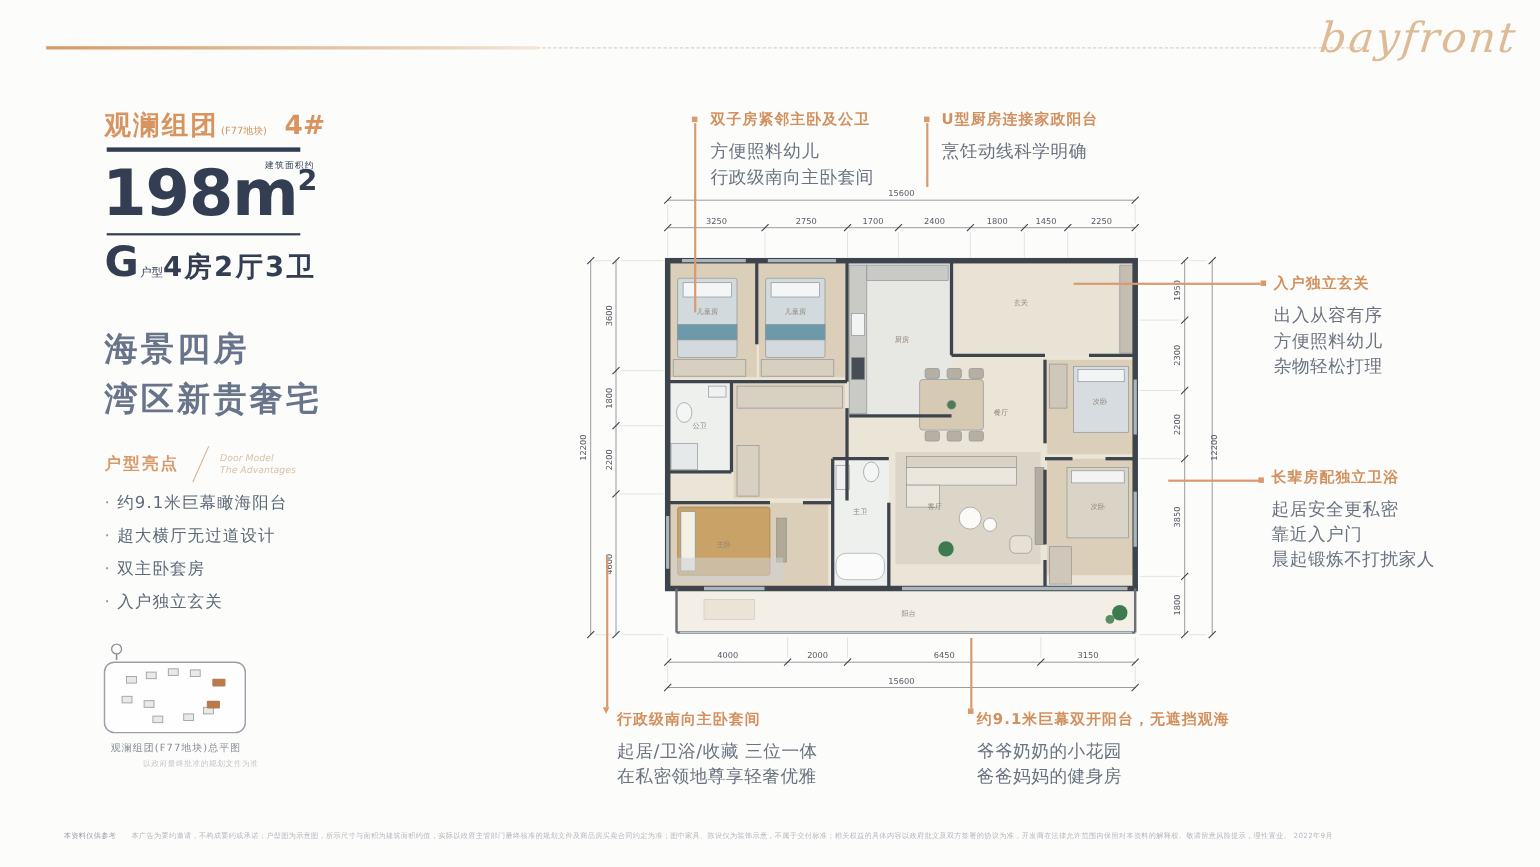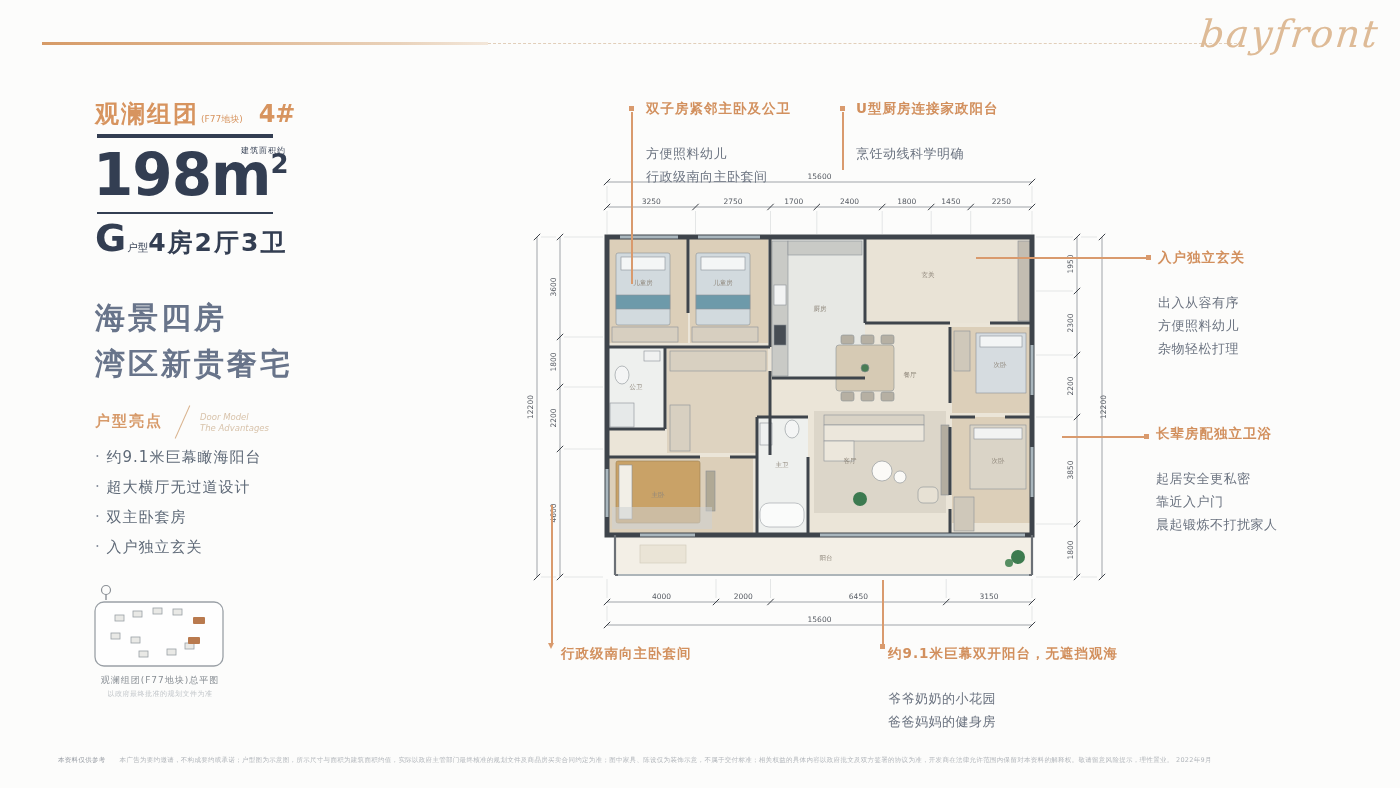--- a/index.html
+++ b/index.html
@@ -35,37 +35,37 @@
   .hl-title{left:95px;top:412px;font-size:15px;font-weight:bold;color:#d79a6a;letter-spacing:2px}
   .hl-slash{left:182px;top:404px;width:1px;height:36px;background:#d9b38e;transform:rotate(24deg)}
   .hl-en{left:200px;top:412px;font-size:8.5px;font-style:italic;color:#d8c3ab;line-height:11px}
   .hl-list{left:95px;top:448px;font-size:15px;color:#5f6a78;letter-spacing:1px}
   .hl-list .it{margin-bottom:12px;line-height:18px}
   .hl-list .it::before{content:"· ";color:#8b93a0}
 
   
   .map{left:85px;top:582px;width:150px;height:90px}
   .map-cap{left:85px;top:674px;width:150px;text-align:center;font-size:9px;color:#878d93;letter-spacing:1px}
-  .map-note{left:85px;top:689px;width:150px;text-align:center;font-size:7px;color:#c2c6ca;letter-spacing:.5px}
+  .map-note{left:85px;top:689px;width:150px;text-align:right;font-size:7px;color:#c2c6ca;letter-spacing:.5px}
 
   
   .plan{left:520px;top:165px;width:620px;height:480px}
   .plan .dl{stroke:#7a7f86;stroke-width:.7}
   .plan .tick{stroke:#3c4148;stroke-width:1}
   .plan .ext{stroke:#d4d6d8;stroke-width:.6}
   .plan .dim{font-size:7.5px;fill:#565b63;text-anchor:middle;font-family:"DejaVu Sans",sans-serif}
   .plan .room{font-size:6.5px;fill:#8f877b;text-anchor:middle}
   .plan .w{stroke:#3e444b;fill:none}
   .plan .win{stroke:#a9b6bd;stroke-width:3;fill:none}
   .plan .fur{stroke:#8a9096;stroke-width:.6}
 
   
   .co{white-space:nowrap}
   .co-title{font-size:13.5px;font-weight:bold;color:#d2905e;letter-spacing:1px}
-  .co-body{margin-top:24px;font-size:13px;color:#6b7380;line-height:23px;letter-spacing:.5px}
+  .co-body{margin-top:8px;font-size:16px;color:#6b7380;line-height:23px;letter-spacing:.5px}
   .lead-v{width:1.5px;background:#d99a6d}
   .lead-h{height:1.5px;background:#d99a6d}
   .lead-dot{width:5px;height:5px;background:#d99a6d}
   .lead-arrow{width:0;height:0;border-left:3.5px solid transparent;border-right:3.5px solid transparent;border-top:6px solid #d99a6d}
 
   
   .footer{left:58px;top:756px;width:1292px;font-size:6.5px;color:#b3b7bc;
     letter-spacing:.3px;white-space:nowrap;overflow:hidden}
   .footer .pre{color:#989da4;margin-right:14px}
 </style>
@@ -412,20 +412,24 @@
 <div class="abs co" style="left:1156px;top:425px">
   <div class="co-title">长辈房配独立卫浴</div>
   <div class="co-body">
     <div>起居安全更私密</div>
     <div>靠近入户门</div>
     <div>晨起锻炼不打扰家人</div>
   </div>
 </div>
 <div class="abs co" style="left:561px;top:645px">
   <div class="co-title">行政级南向主卧套间</div>
+  <div class="co-body">
+    <div>起居/卫浴/收藏 三位一体</div>
+    <div>在私密领地尊享轻奢优雅</div>
+  </div>
 </div>
 <div class="abs co" style="left:888px;top:645px">
   <div class="co-title">约9.1米巨幕双开阳台，无遮挡观海</div>
   <div class="co-body">
     <div>爷爷奶奶的小花园</div>
     <div>爸爸妈妈的健身房</div>
   </div>
 </div>
 
 <div class="abs footer">

